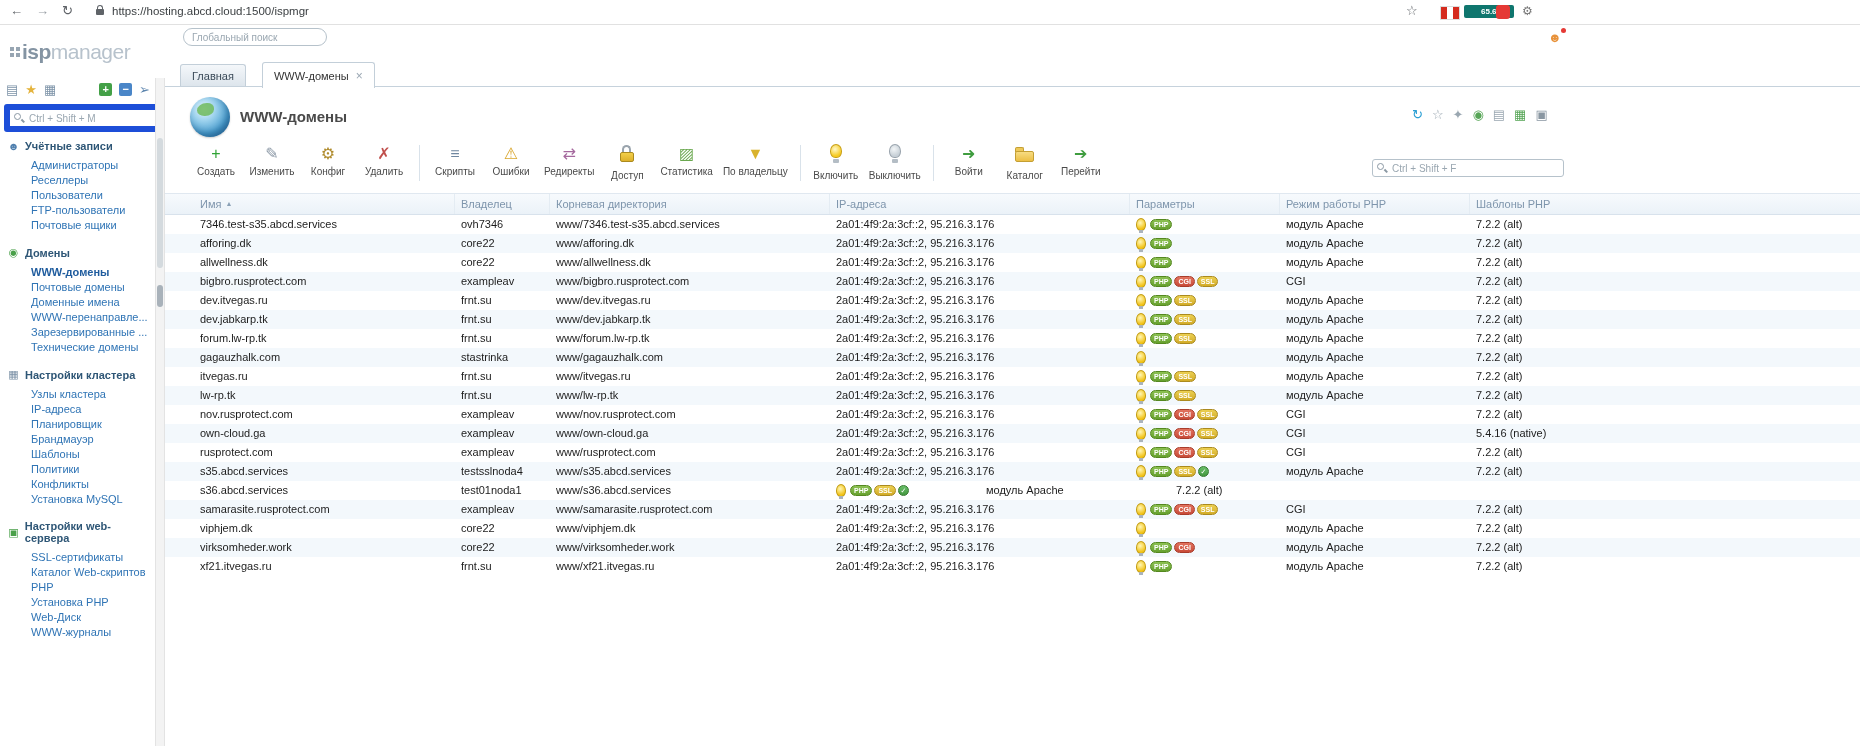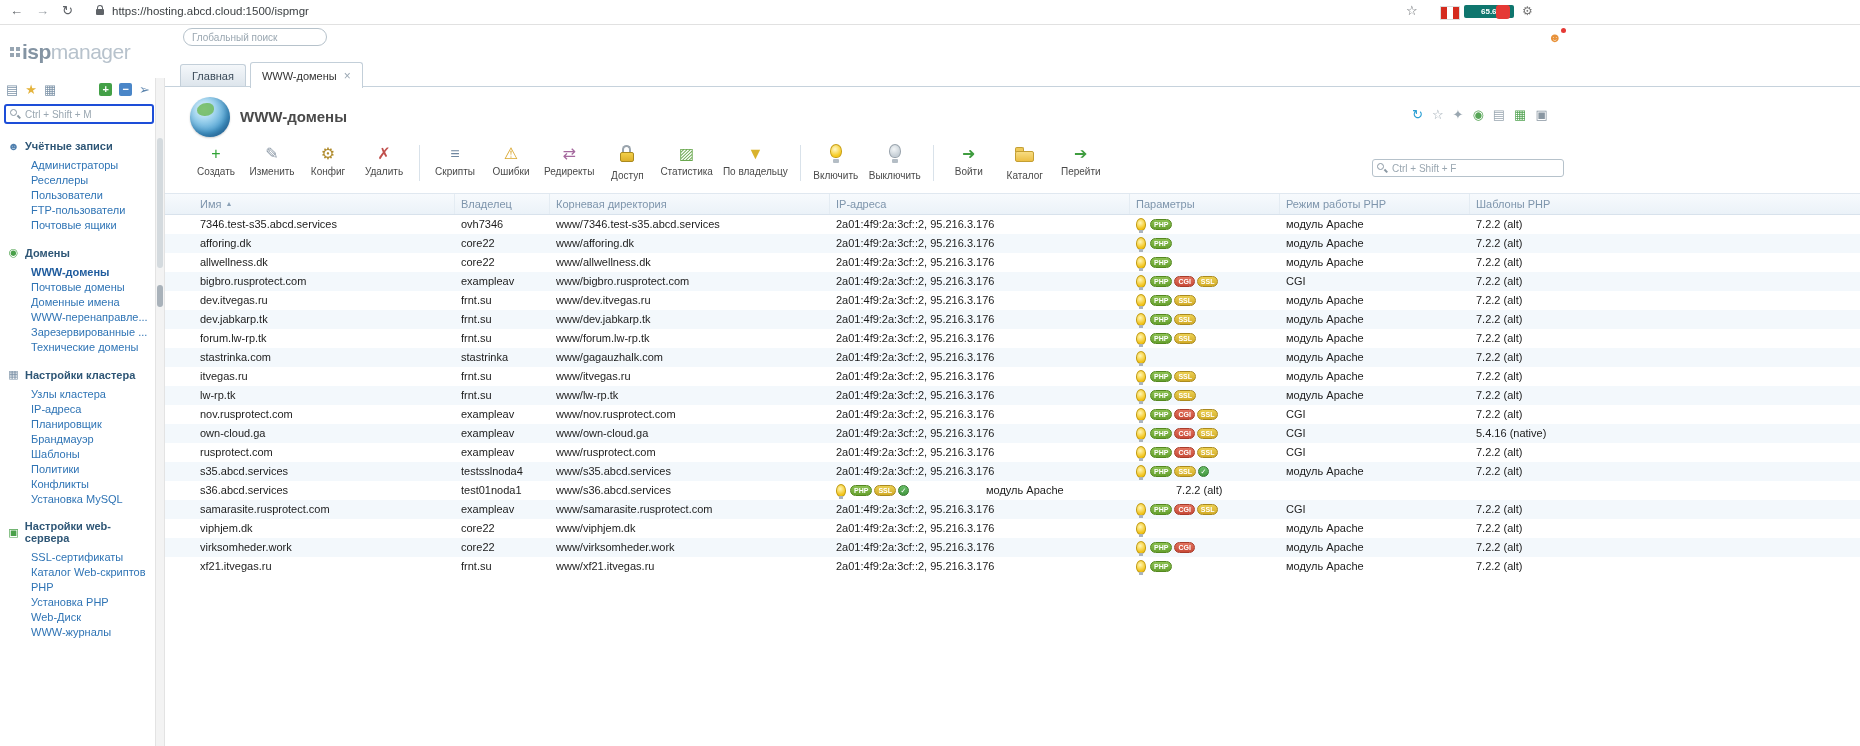--- a/index.html
+++ b/index.html
@@ -30,39 +30,39 @@
   .logo-mark i{width:4px;height:4px;background:#97a5b2;display:block}
   .logo-isp{font-size:21px;font-weight:bold;color:#8494a3;letter-spacing:-.5px}
   .logo-manager{font-size:21px;color:#b7c2cc;letter-spacing:-.5px}
   .session-icon{position:absolute;left:1548px;top:30px;font-size:13px;color:#e8923a;cursor:pointer}
   .session-icon::after{content:"";position:absolute;right:-4px;top:-2px;width:5px;height:5px;background:#e53935;border-radius:50%}
 
   
   .side-toolbar{position:absolute;left:6px;top:82px;width:144px;display:flex;align-items:center;gap:7px}
   .st-glyph{font-size:13px;cursor:pointer}
   .st-box{width:13px;height:13px;border-radius:2px;color:#fff;font-size:11px;line-height:13px;text-align:center;font-weight:bold;cursor:pointer}
-  .side-search{position:absolute;left:4px;top:104px;width:146px;height:16px;border:2px solid #1d4ed8;border-radius:3px;background:#fff}
+  .side-search{position:absolute;left:4px;top:104px;width:146px;height:16px;border:6px solid #1d4ed8;border-radius:3px;background:#fff}
   .mag{position:absolute;left:4px;top:3px;width:10px;height:10px}
   .mag::before{content:"";position:absolute;left:0;top:0;width:5px;height:5px;border:1.5px solid #8a98a3;border-radius:50%}
   .mag::after{content:"";position:absolute;left:7px;top:7px;width:4px;height:1.5px;background:#8a98a3;transform:rotate(45deg)}
   .side-search input{position:absolute;left:17px;top:1px;width:122px;height:12px;border:none;outline:none;font-size:10px;color:#555;font-family:inherit}
   .sections{position:absolute;left:0;top:140px;width:154px;bottom:0;overflow:hidden;padding-left:7px;box-sizing:border-box}
   .side-sec{margin-bottom:14px}
   .side-sec-h{display:flex;align-items:center;gap:5px;margin-bottom:5px;cursor:pointer}
   .side-sec-ico{font-size:11px;width:13px;text-align:center}
   .side-sec-t{font-size:11px;font-weight:bold;color:#2e5676}
   .side-item{font-size:11px;color:#2f74b5;padding:1.5px 0 1.5px 24px;cursor:pointer;white-space:nowrap;overflow:hidden}
   .side-item.active{font-weight:bold;color:#1f5c9e}
   .side-scroll{position:absolute;left:155px;top:78px;width:10px;bottom:0;background:#f3f3f3;
                border-left:1px solid #e3e3e3;border-right:1px solid #e3e3e3;box-sizing:border-box;cursor:pointer}
   .side-thumb{position:absolute;left:1px;top:60px;width:6px;height:130px;background:#d4dade;border-radius:3px}
   .side-mark{position:absolute;left:1px;top:207px;width:6px;height:22px;background:#a9b2ba;border-radius:3px}
 
   
-  .tabs{position:absolute;left:180px;top:62px;height:25px;display:flex;gap:4px;z-index:3}
+  .tabs{position:absolute;left:180px;top:62px;height:25px;display:flex;gap:16px;z-index:3}
   .tab{margin-top:2px;height:21px;padding:0 11px;display:flex;align-items:center;gap:7px;font-size:11px;color:#3a4a58;
        background:linear-gradient(#f4f7fa,#dde5ec);border:1px solid #c3cfd9;border-bottom:none;border-radius:3px 3px 0 0;cursor:pointer}
   .tab.active{margin-top:0;height:25px;background:#fff;color:#333}
   .tab-close{color:#9aa7b3;font-size:12px;line-height:1;cursor:pointer}
 
   
   .content{position:absolute;left:165px;right:0;top:86px;bottom:0;background:#fff;border-top:1px solid #c6d2dc}
   .globe{position:absolute;left:190px;top:97px;width:40px;height:40px;border-radius:50%;
          background:radial-gradient(circle at 35% 30%,#eaf6fc 0%,#9fd3ee 30%,#4a9fd0 65%,#2d6fa5 100%);
          box-shadow:inset -3px -4px 6px rgba(0,40,80,.35),0 1px 2px rgba(0,0,0,.2)}
@@ -353,21 +353,21 @@
         <div class="td c-ip">2a01:4f9:2a:3cf::2, 95.216.3.176</div>
         <div class="td c-params params">
           <span class="p-bulb"></span>
           <span class="pbadge b-php">PHP</span>
           <span class="pbadge b-ssl">SSL</span>
         </div>
         <div class="td c-php_mode">модуль Apache</div>
         <div class="td c-php_version">7.2.2 (alt)</div>
       </div>
       <div class="trow alt">
-        <div class="td c-name">stastrinka.com</div>
+        <div class="td c-name">gagauzhalk.com</div>
         <div class="td c-owner">stastrinka</div>
         <div class="td c-root">www/gagauzhalk.com</div>
         <div class="td c-ip">2a01:4f9:2a:3cf::2, 95.216.3.176</div>
         <div class="td c-params params">
           <span class="p-bulb"></span>
         </div>
         <div class="td c-php_mode">модуль Apache</div>
         <div class="td c-php_version">7.2.2 (alt)</div>
       </div>
       <div class="trow">

